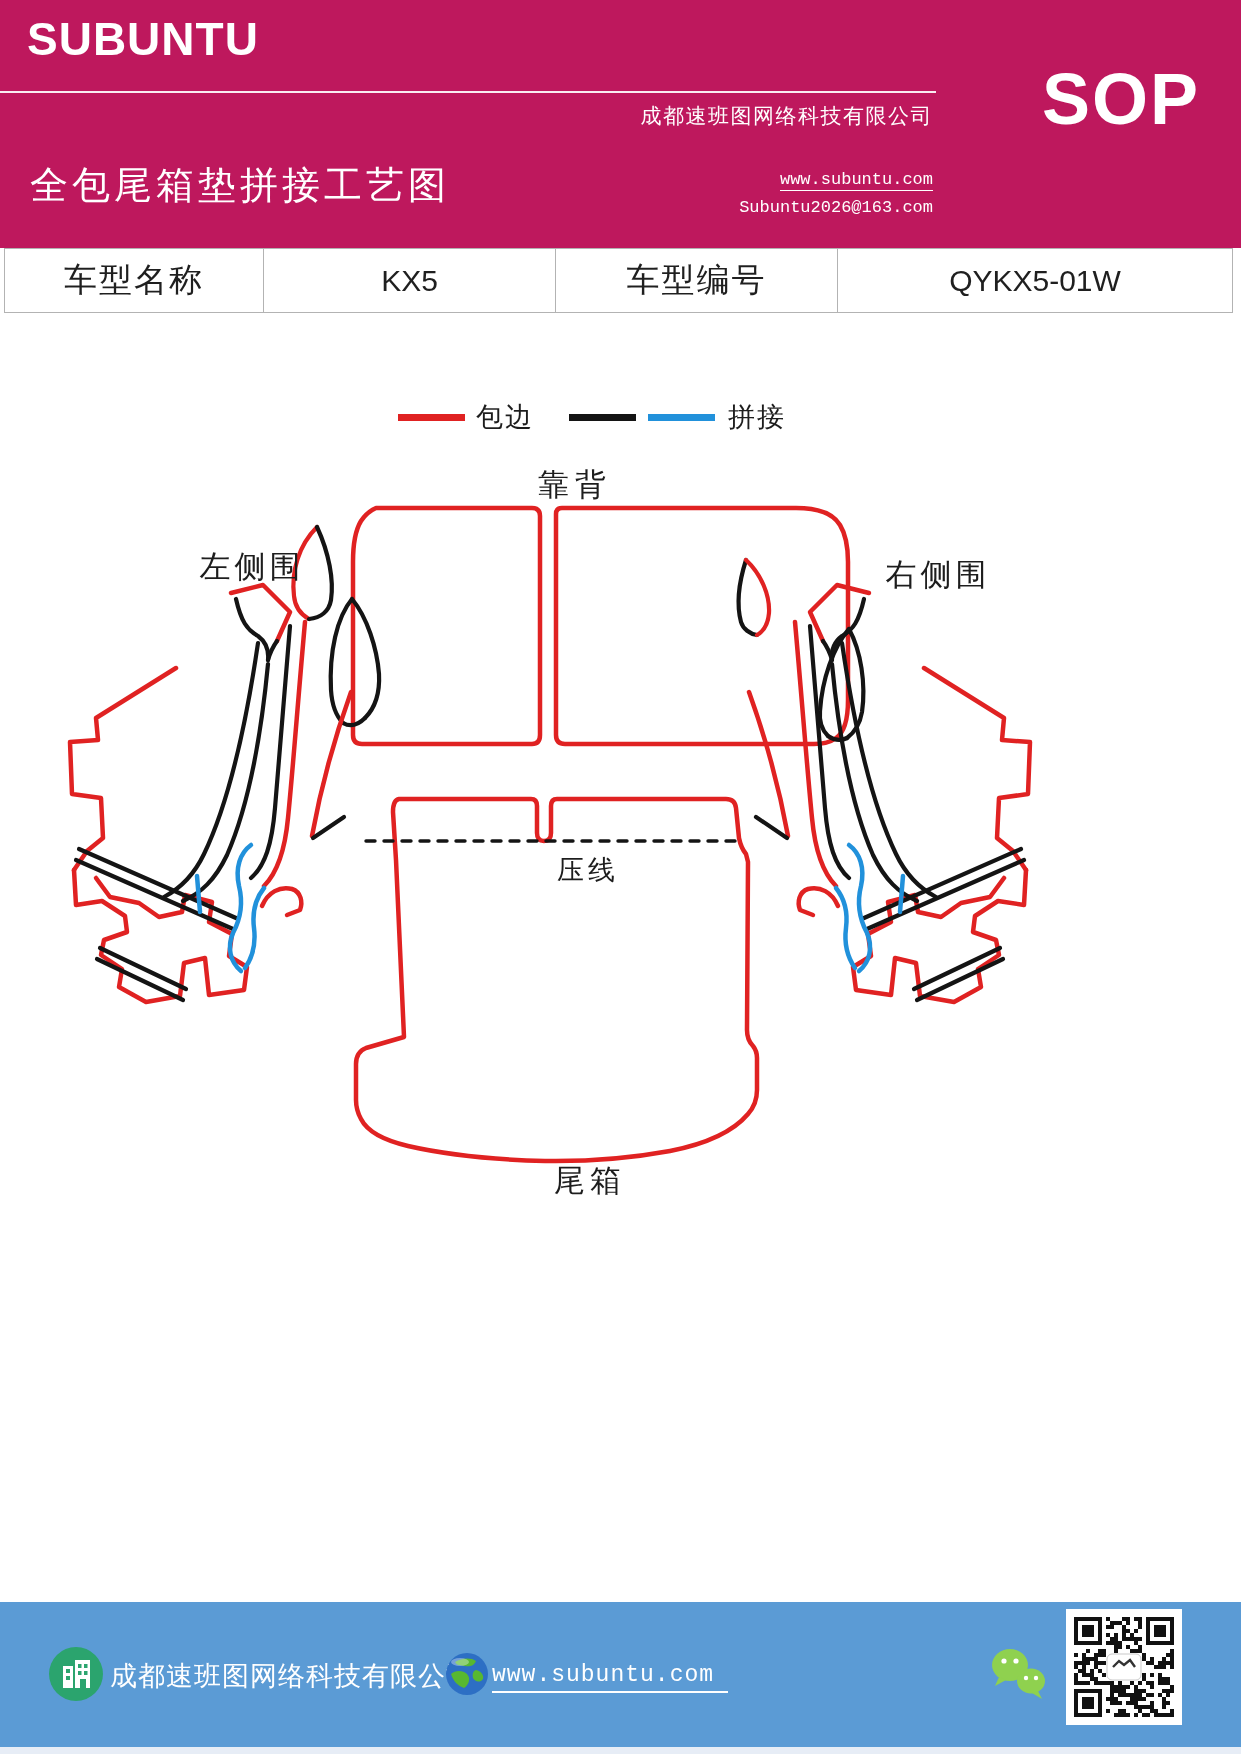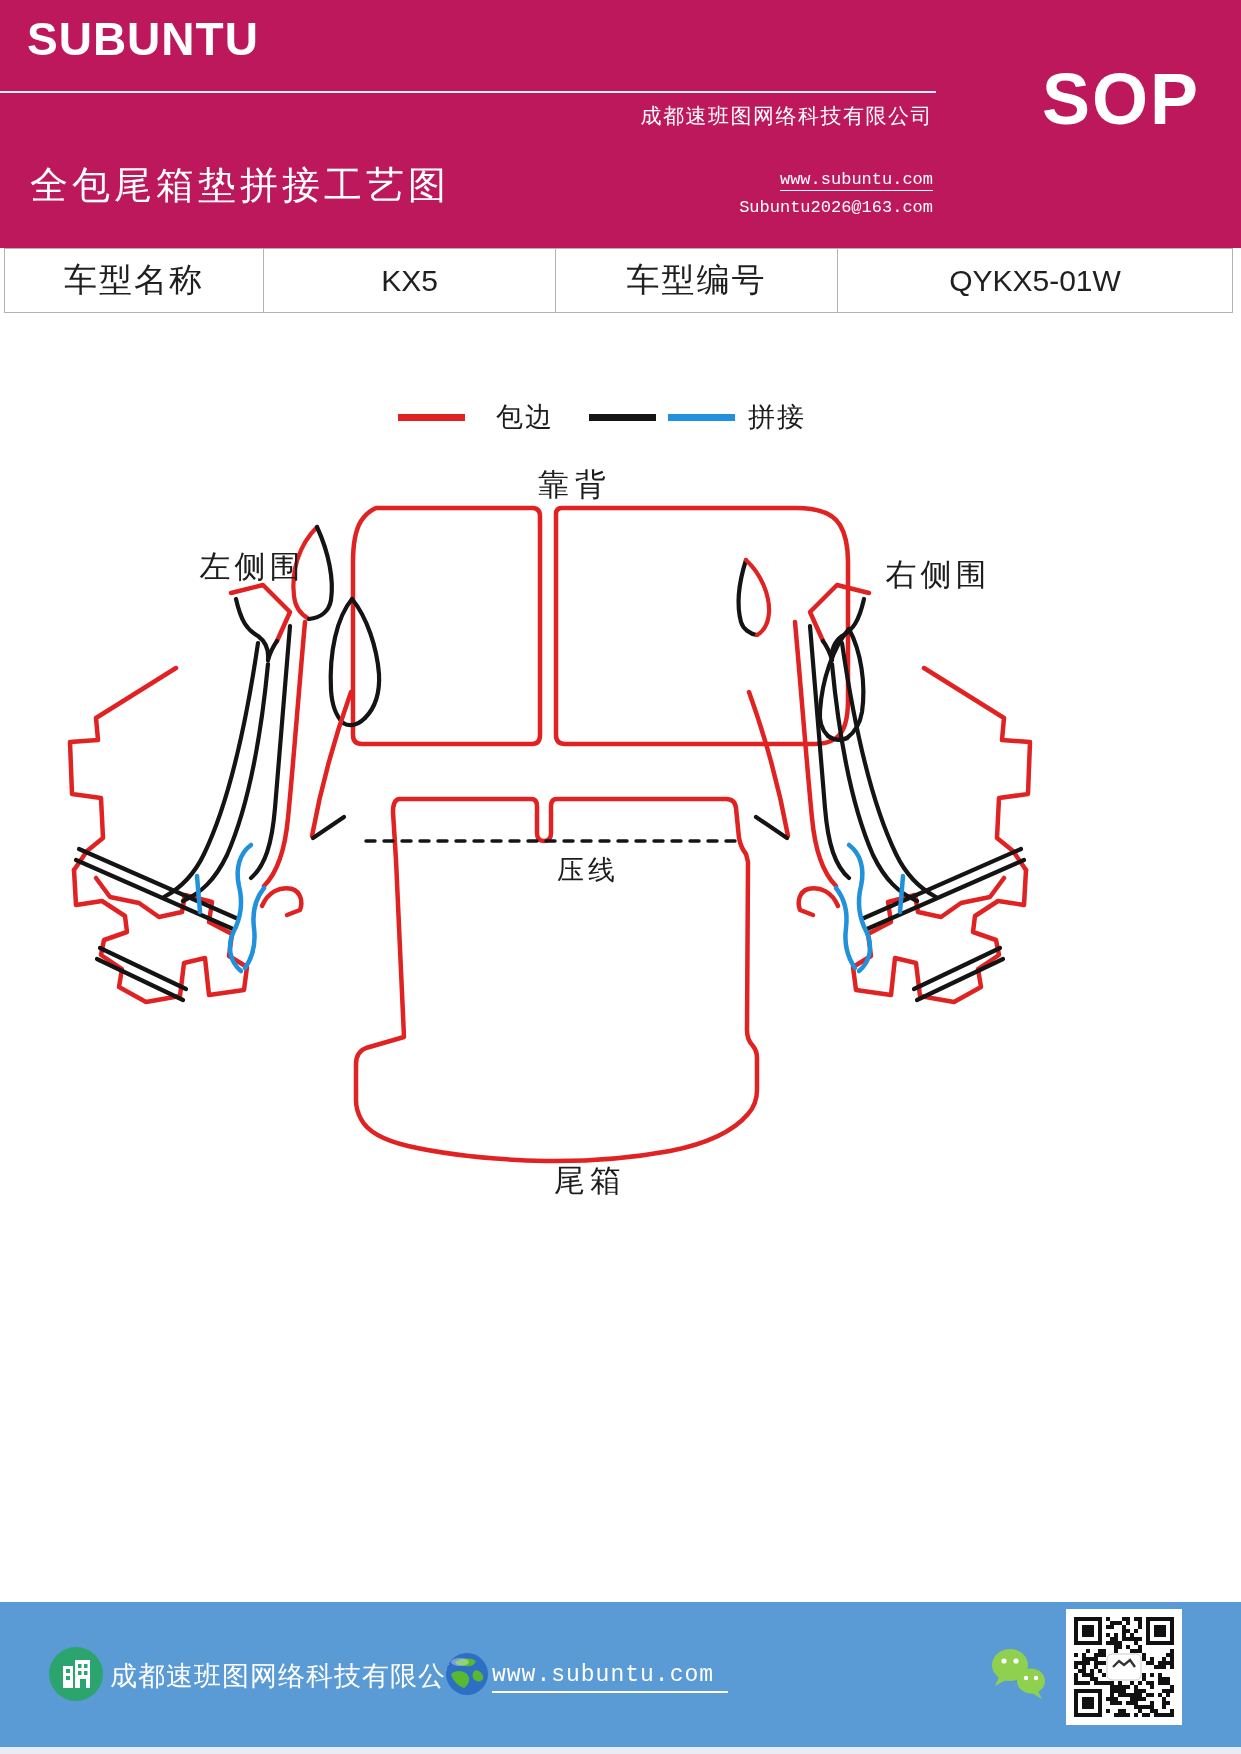--- a/index.html
+++ b/index.html
@@ -63,21 +63,21 @@
       <td class="lab">车型名称</td>
       <td class="val">KX5</td>
       <td class="lab">车型编号</td>
       <td class="val">QYKX5-01W</td>
     </tr>
   </tbody>
     </table>
 
   <div class="legend">
     <div class="sw" style="background:#E02222"></div>
-    <div class="lbl" style="margin-left:31px">包边</div>
+    <div class="lbl" style="margin-left:11px">包边</div>
     <div class="sw" style="background:#141414;margin-left:35px"></div>
     <div class="sw" style="background:#2191DB;margin-left:12px"></div>
     <div class="lbl" style="margin-left:13px">拼接</div>
   </div>
 
   <svg class="diagram" viewBox="0 0 1241 1754">
     <g fill="none" stroke-linecap="round" stroke-linejoin="round">
 
       <g stroke="#E02222" stroke-width="4.5">
         <path d="M376,508 L532,508 Q540,508 540,516 L540,735 Q540,744 532,744 L362,744 Q353,744 353,735 L353,562 Q353,534 361,521 Q367,512 376,508 Z"></path>

